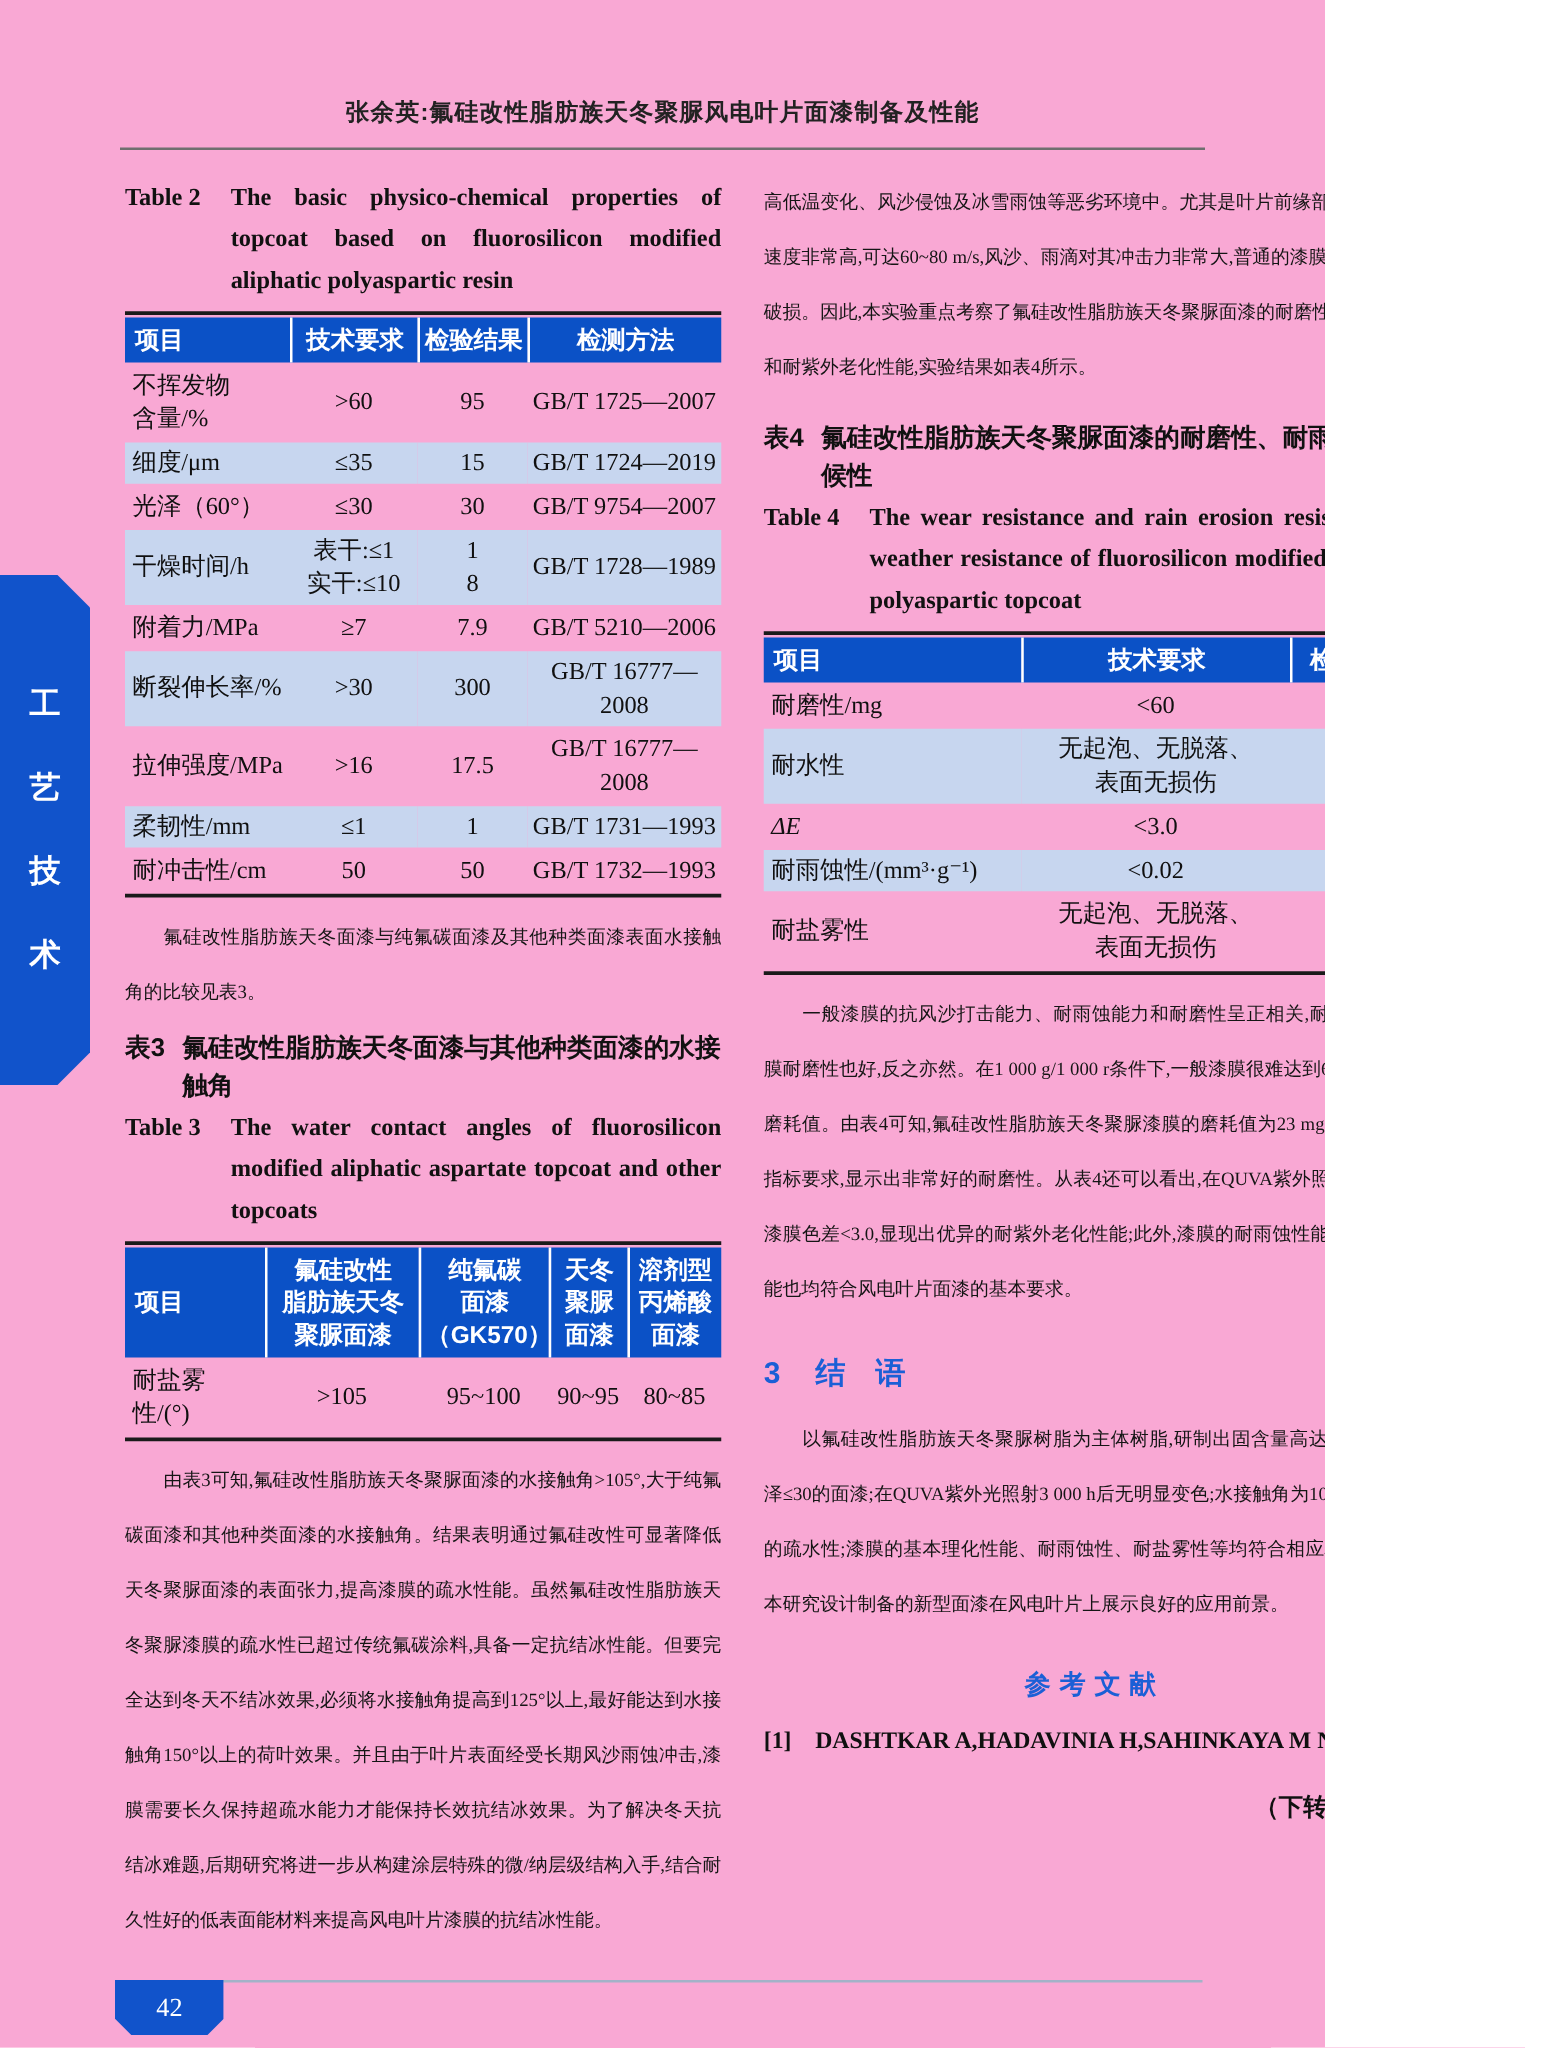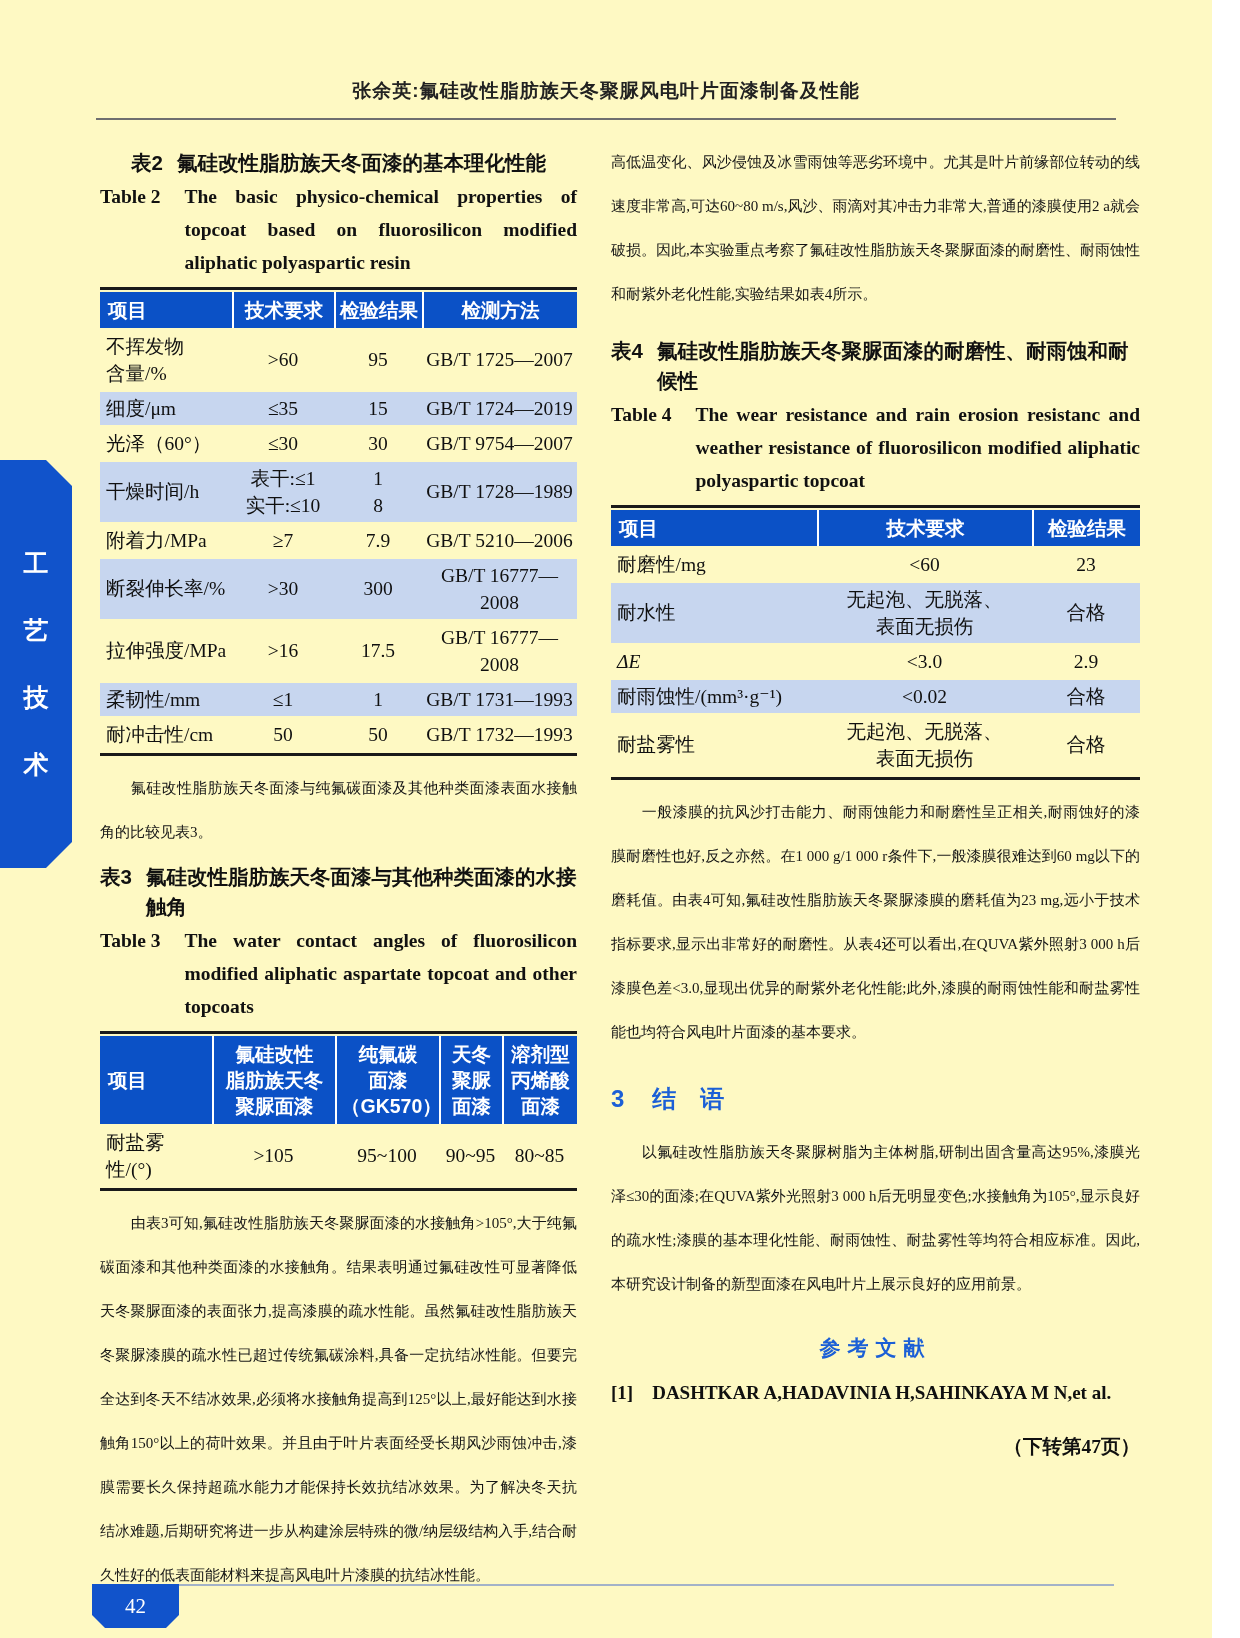--- a/index.html
+++ b/index.html
@@ -5,21 +5,21 @@
   :root{
     --blue:#0b51c6;
     --rowblue:#c7d6ef;
     --accent:#1153cb;
     --headblue:#1b5fd6;
     --ink:#151515;
     --serif:"Liberation Serif","DejaVu Serif",serif;
     --sans:"Liberation Sans","DejaVu Sans",sans-serif;
   }
   html,body{margin:0;padding:0;}
-  .page{position:relative;width:1212px;height:1638px;background:#fef9c3;overflow:hidden;color:var(--ink);}
+  .page{position:relative;width:1060px;height:1638px;background:#f9a8d4;overflow:hidden;color:var(--ink);}
   .running-head{padding-top:80px;text-align:center;font:600 19px/1.2 var(--sans);letter-spacing:1px;color:#222;}
   .head-rule{border-top:2px solid #6f6f6f;margin:15px 96px 0 96px;height:0;}
   .columns{display:flex;gap:34px;padding:20px 100px 0 100px;}
   .col-left{width:477px;flex:none;}
   .col-right{width:529px;flex:none;}
 
   .cap-zh{display:flex;gap:14px;font:700 20.5px/30px var(--sans);color:#111;margin:8px 0 2px 0;}
   .cap-zh.center{justify-content:center;}
   .cap-zh .lbl{white-space:nowrap;}
   .cap-en{display:flex;font:700 19.5px/33px var(--serif);margin:2px 0 8px 0;color:#111;}
@@ -61,24 +61,20 @@
 
 <div class="page">
 
   <div class="running-head">张余英:氟硅改性脂肪族天冬聚脲风电叶片面漆制备及性能</div>
   <div class="head-rule"></div>
 
   <div class="columns">
 
     <div class="col-left">
 
-      <div class="cap-zh center">
-        <span class="lbl">表2</span>
-        <span>氟硅改性脂肪族天冬面漆的基本理化性能</span>
-      </div>
       <div class="cap-en">
         <span class="lbl">Table 2</span>
         <span class="txt">The basic physico-chemical properties of topcoat based on fluorosilicon modified aliphatic polyaspartic resin</span>
       </div>
 
       <div class="tbl-wrap">
         <table class="tbl">
           <colgroup>
               <col style="width:132px">
               <col style="width:102px">

